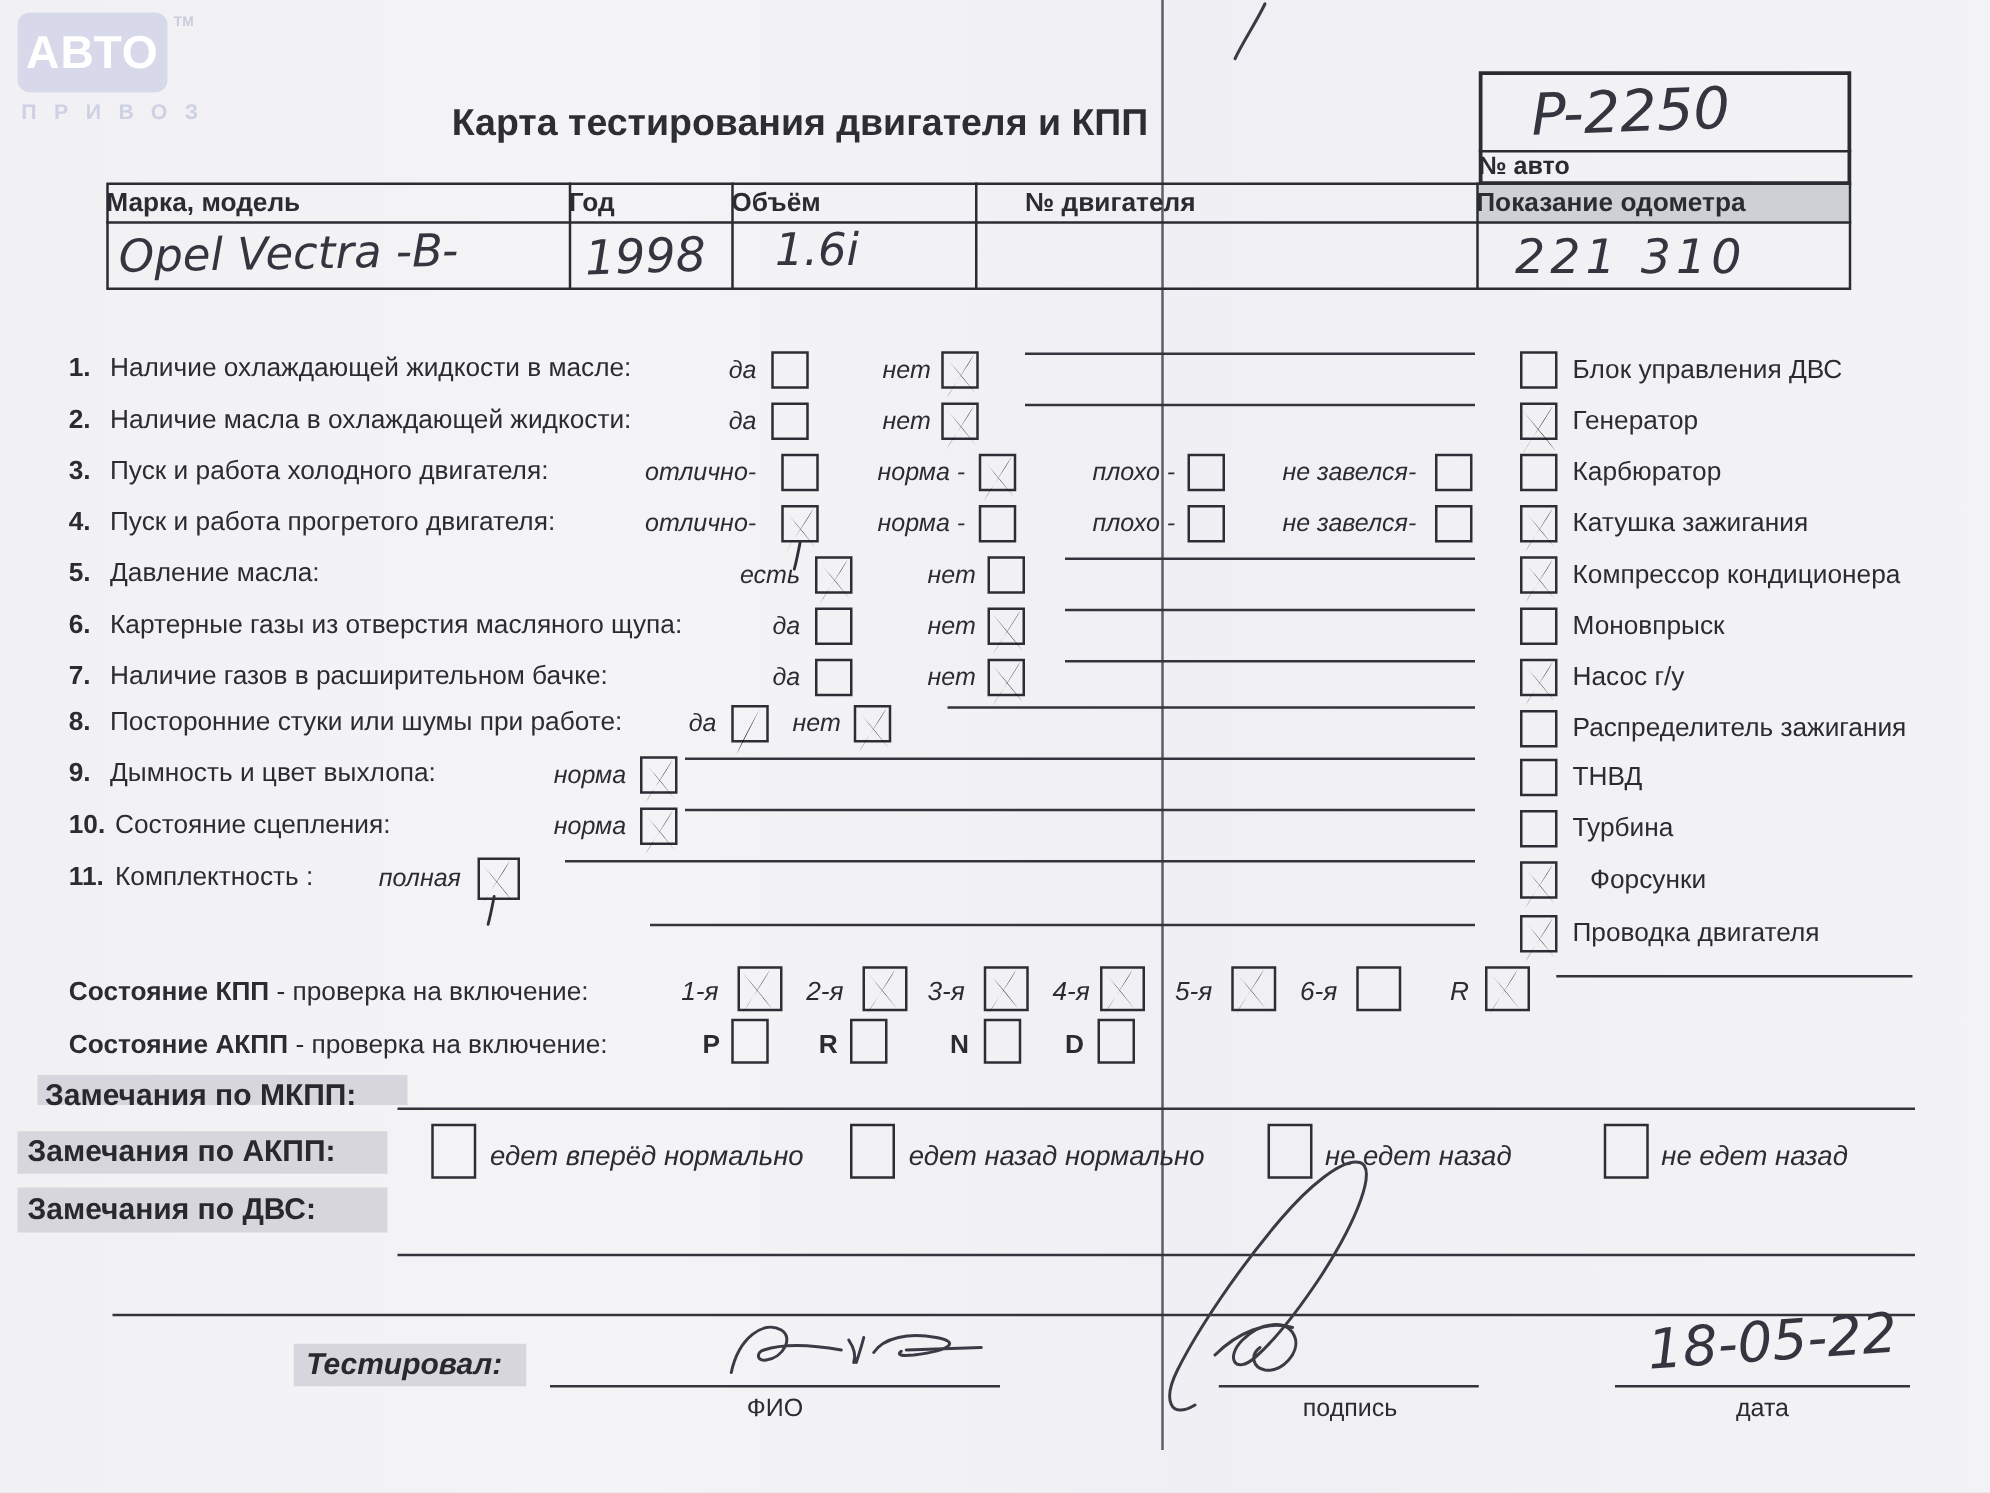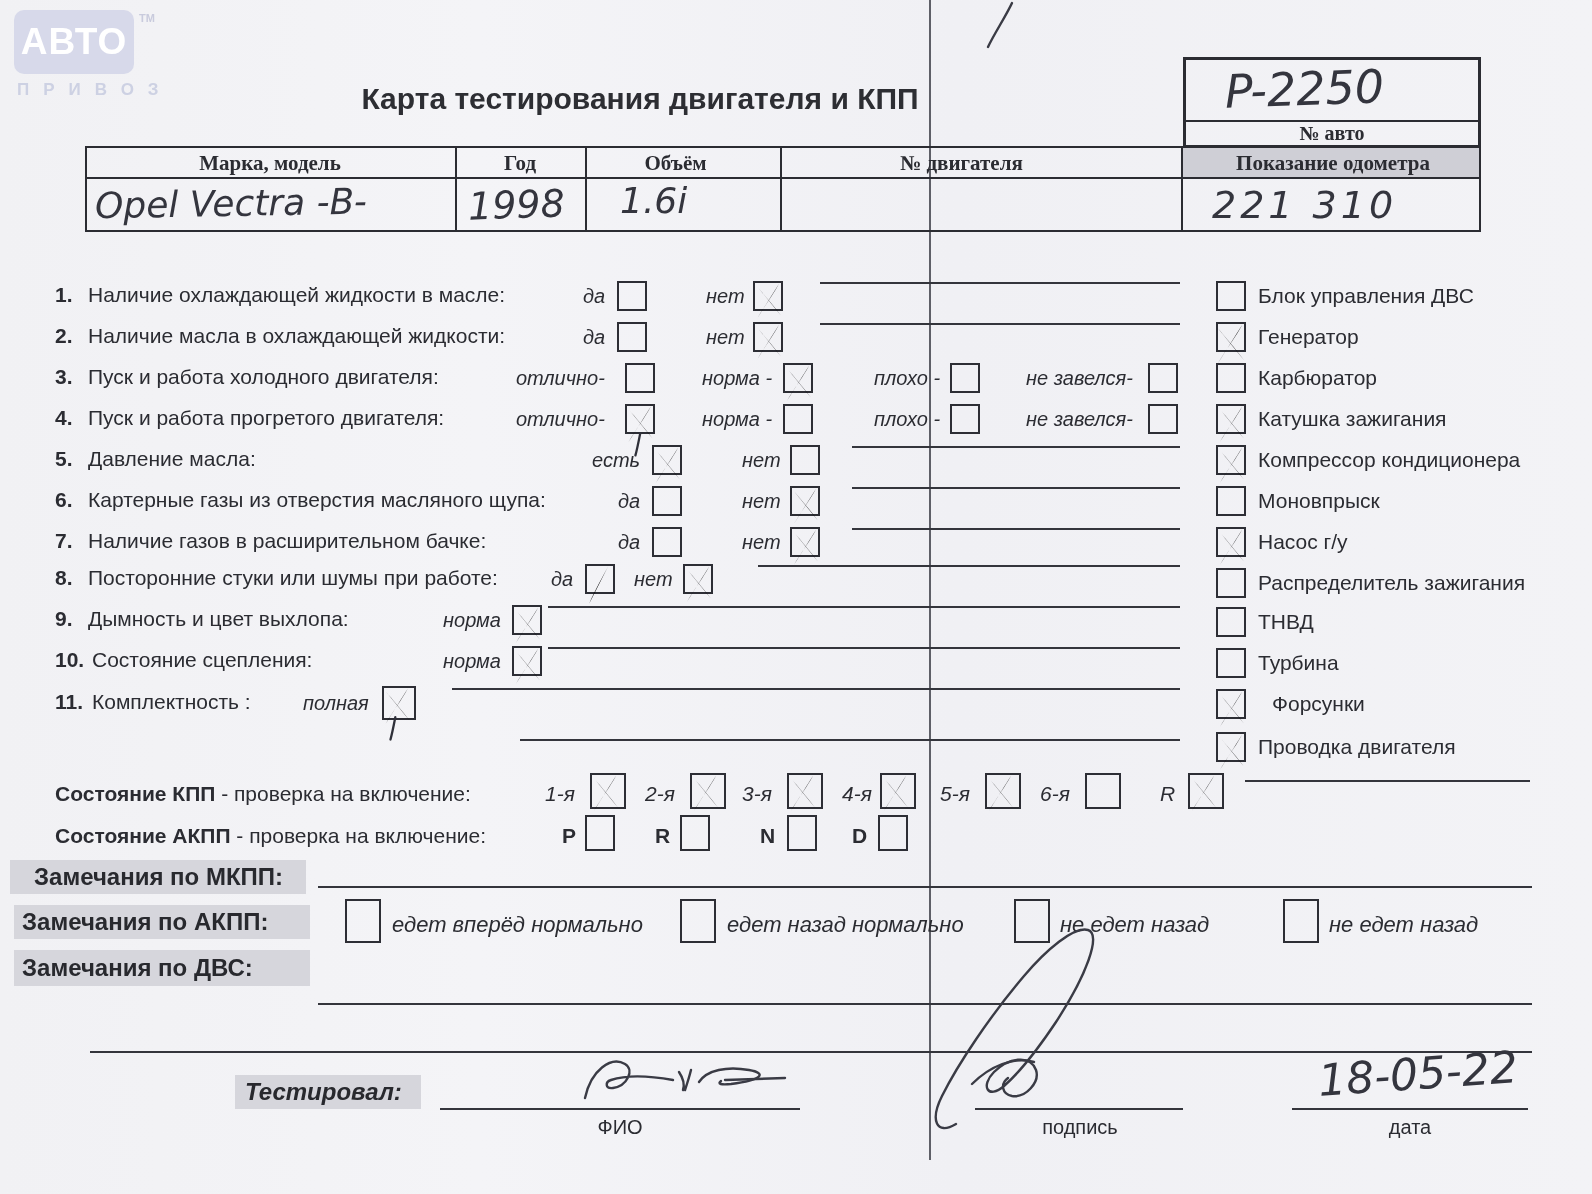--- a/index.html
+++ b/index.html
@@ -14,21 +14,21 @@
   .logo-tm{position:absolute;left:139px;top:12px;font-size:11px;font-weight:bold;color:#c9cbdd;}
   .logo-sub{position:absolute;left:17px;top:80px;font-size:17px;font-weight:bold;color:#cdd1e3;letter-spacing:14px;}
   
   .title{position:absolute;left:290px;top:82px;width:700px;text-align:center;
          font-weight:bold;font-size:30px;color:#2d2e33;}
   
   .frame{position:absolute;border:2px solid #2b2c32;box-sizing:border-box;}
   .vline{position:absolute;width:2px;background:#2b2c32;}
   .hline{position:absolute;height:2px;background:#2b2c32;}
   .shade{position:absolute;background:#cfcfd6;}
-  .thead{position:absolute;font-weight:bold;font-size:21px;text-align:center;font-family:Liberation Serif, serif;}
+  .thead{position:absolute;font-weight:bold;font-size:21px;}
   
   .qnum{position:absolute;font-weight:bold;font-size:21px;}
   .qtext{position:absolute;font-size:21px;text-align:right;}
   .opt{position:absolute;font-style:italic;font-size:20px;white-space:nowrap;}
   .cb{position:absolute;width:30px;height:30px;border:2px solid #2d2e35;box-sizing:border-box;}
   .cb-lg{width:36px;height:36px;}
   .cb-tall{width:36px;height:44px;}
   .mk{position:absolute;left:-6px;top:-7px;width:42px;height:46px;overflow:visible;transform:rotate(-3deg);}
   .mk path{stroke:#2f3039;stroke-width:2.3;fill:none;stroke-linecap:round;}
   .ln{position:absolute;border-bottom:2px solid #34353c;}
@@ -78,21 +78,21 @@
   <div class="shade" style="left:1183px;top:148px;width:296px;height:31px"></div>
   <div class="frame" style="left:85px;top:146px;width:1396px;height:86px"></div>
   <div class="hline" style="left:85px;top:177px;width:1396px"></div>
   <div class="vline" style="left:455px;top:146px;height:86px"></div>
   <div class="vline" style="left:585px;top:146px;height:86px"></div>
   <div class="vline" style="left:780px;top:146px;height:86px"></div>
   <div class="vline" style="left:1181px;top:146px;height:86px"></div>
   <div class="thead" style="left:85px;top:151px;width:370px">Марка, модель</div>
   <div class="thead" style="left:455px;top:151px;width:130px">Год</div>
   <div class="thead" style="left:585px;top:151px;width:181px">Объём</div>
-  <div class="thead" style="left:780px;top:151px;width:363px">№ двигателя</div>
+  <div class="thead" style="left:820px;top:151px;width:363px">№ двигателя</div>
   <div class="thead" style="left:1181px;top:151px;width:304px">Показание одометра</div>
   <span class="hw" style="left:95px;top:183px;font-size:36px;transform:rotate(-1deg)">Opel Vectra -B-</span>
   <span class="hw" style="left:468px;top:183px;font-size:38px;transform:rotate(-2deg)">1998</span>
   <span class="hw" style="left:620px;top:180px;font-size:36px">1.6i</span>
   <span class="hw" style="left:800px;top:183px;font-size:36px"></span>
   <span class="hw" style="left:1212px;top:183px;font-size:38px;letter-spacing:4px">221 310</span>
 
 
   <span class="cb" style="left:1216px;top:281px"></span>
   <span class="clabel" style="left:1258px;top:284px">Блок управления ДВС</span>
@@ -327,21 +327,21 @@
   <span class="qtext" style="left:55px;top:824px"><b>Состояние АКПП</b><span> - проверка на включение:</span></span>
   <span class="pl" style="left:562px;top:824px">P</span>
   <span class="cb" style="left:585px;top:815px;height:36px"></span>
   <span class="pl" style="left:655px;top:824px">R</span>
   <span class="cb" style="left:680px;top:815px;height:36px"></span>
   <span class="pl" style="left:760px;top:824px">N</span>
   <span class="cb" style="left:787px;top:815px;height:36px"></span>
   <span class="pl" style="left:852px;top:824px">D</span>
   <span class="cb" style="left:878px;top:815px;height:36px"></span>
 
-  <div class="bar hd" style="left:10px;top:860px;width:296px;height:34px;line-height:34px;padding-left:24px;box-sizing:border-box">Замечания по МКПП:</div>
+  <div class="bar hd" style="left:30px;top:860px;width:296px;height:24px;line-height:34px;padding-left:6px;box-sizing:border-box">Замечания по МКПП:</div>
   <div class="ln" style="left:318px;top:886px;width:1214px"></div>
 
   <div class="bar hd" style="left:14px;top:905px;width:296px;height:34px;line-height:34px;padding-left:8px;box-sizing:border-box">Замечания по АКПП:</div>
   <span class="cb cb-tall" style="left:345px;top:899px"></span>
   <span class="opt" style="left:392px;top:912px;font-size:22px">едет вперёд нормально</span>
   <span class="cb cb-tall" style="left:680px;top:899px"></span>
   <span class="opt" style="left:727px;top:912px;font-size:22px">едет назад нормально</span>
   <span class="cb cb-tall" style="left:1014px;top:899px"></span>
   <span class="opt" style="left:1060px;top:912px;font-size:22px">не едет назад</span>
   <span class="cb cb-tall" style="left:1283px;top:899px"></span>

